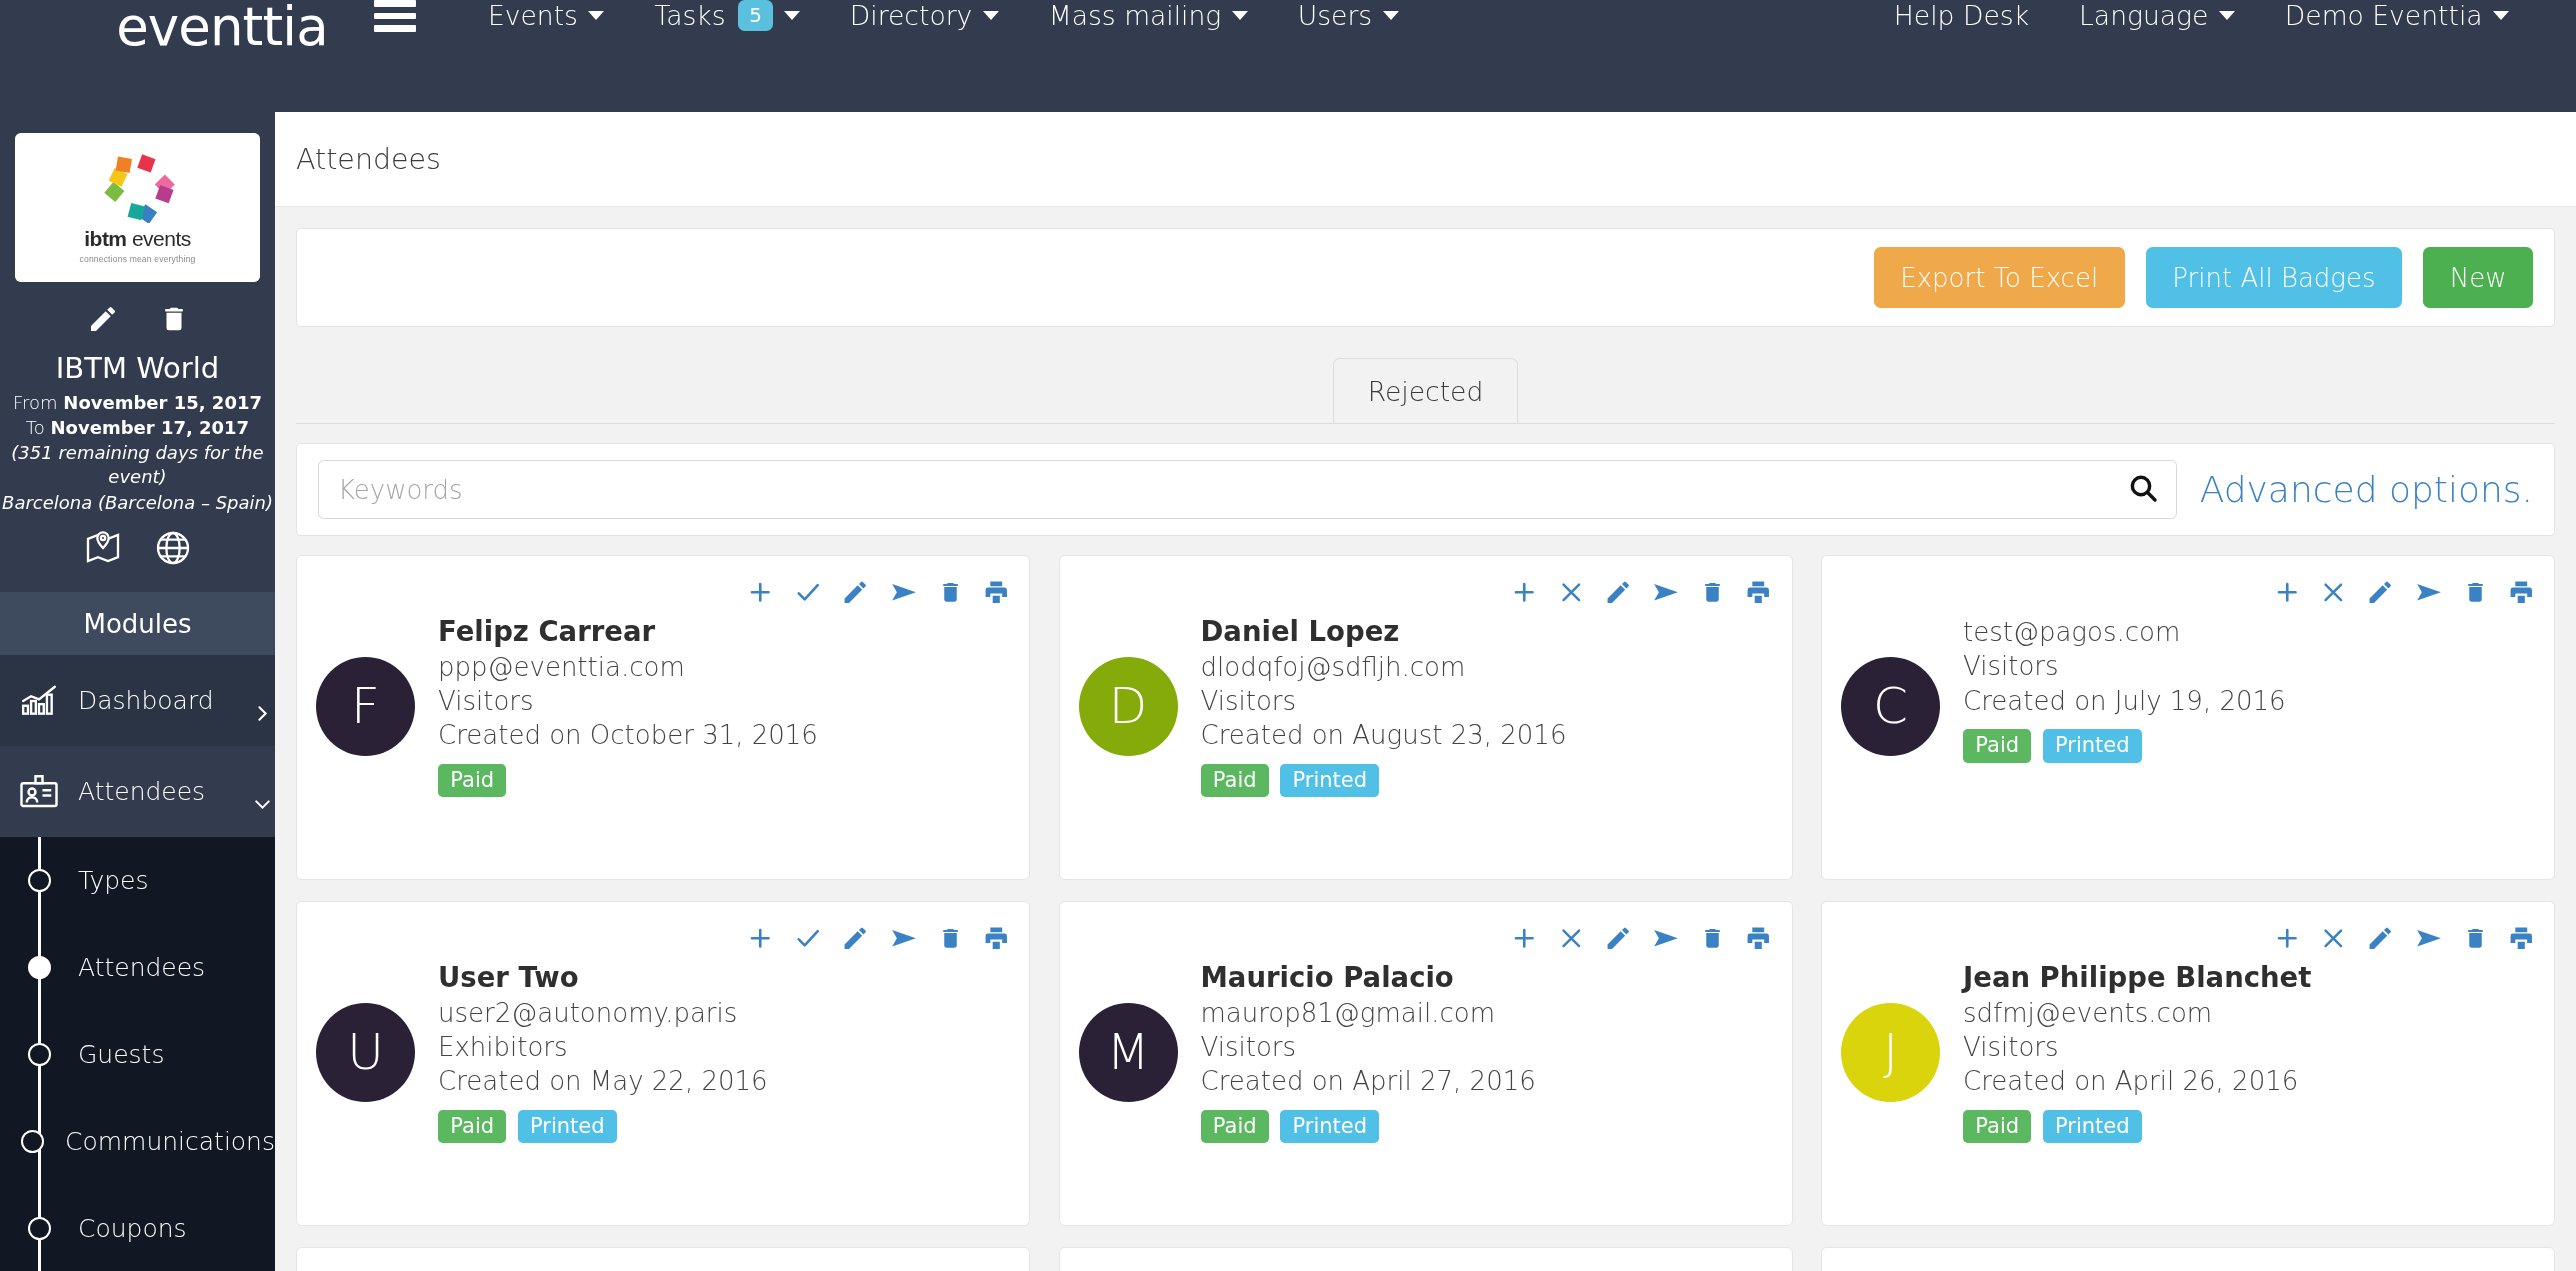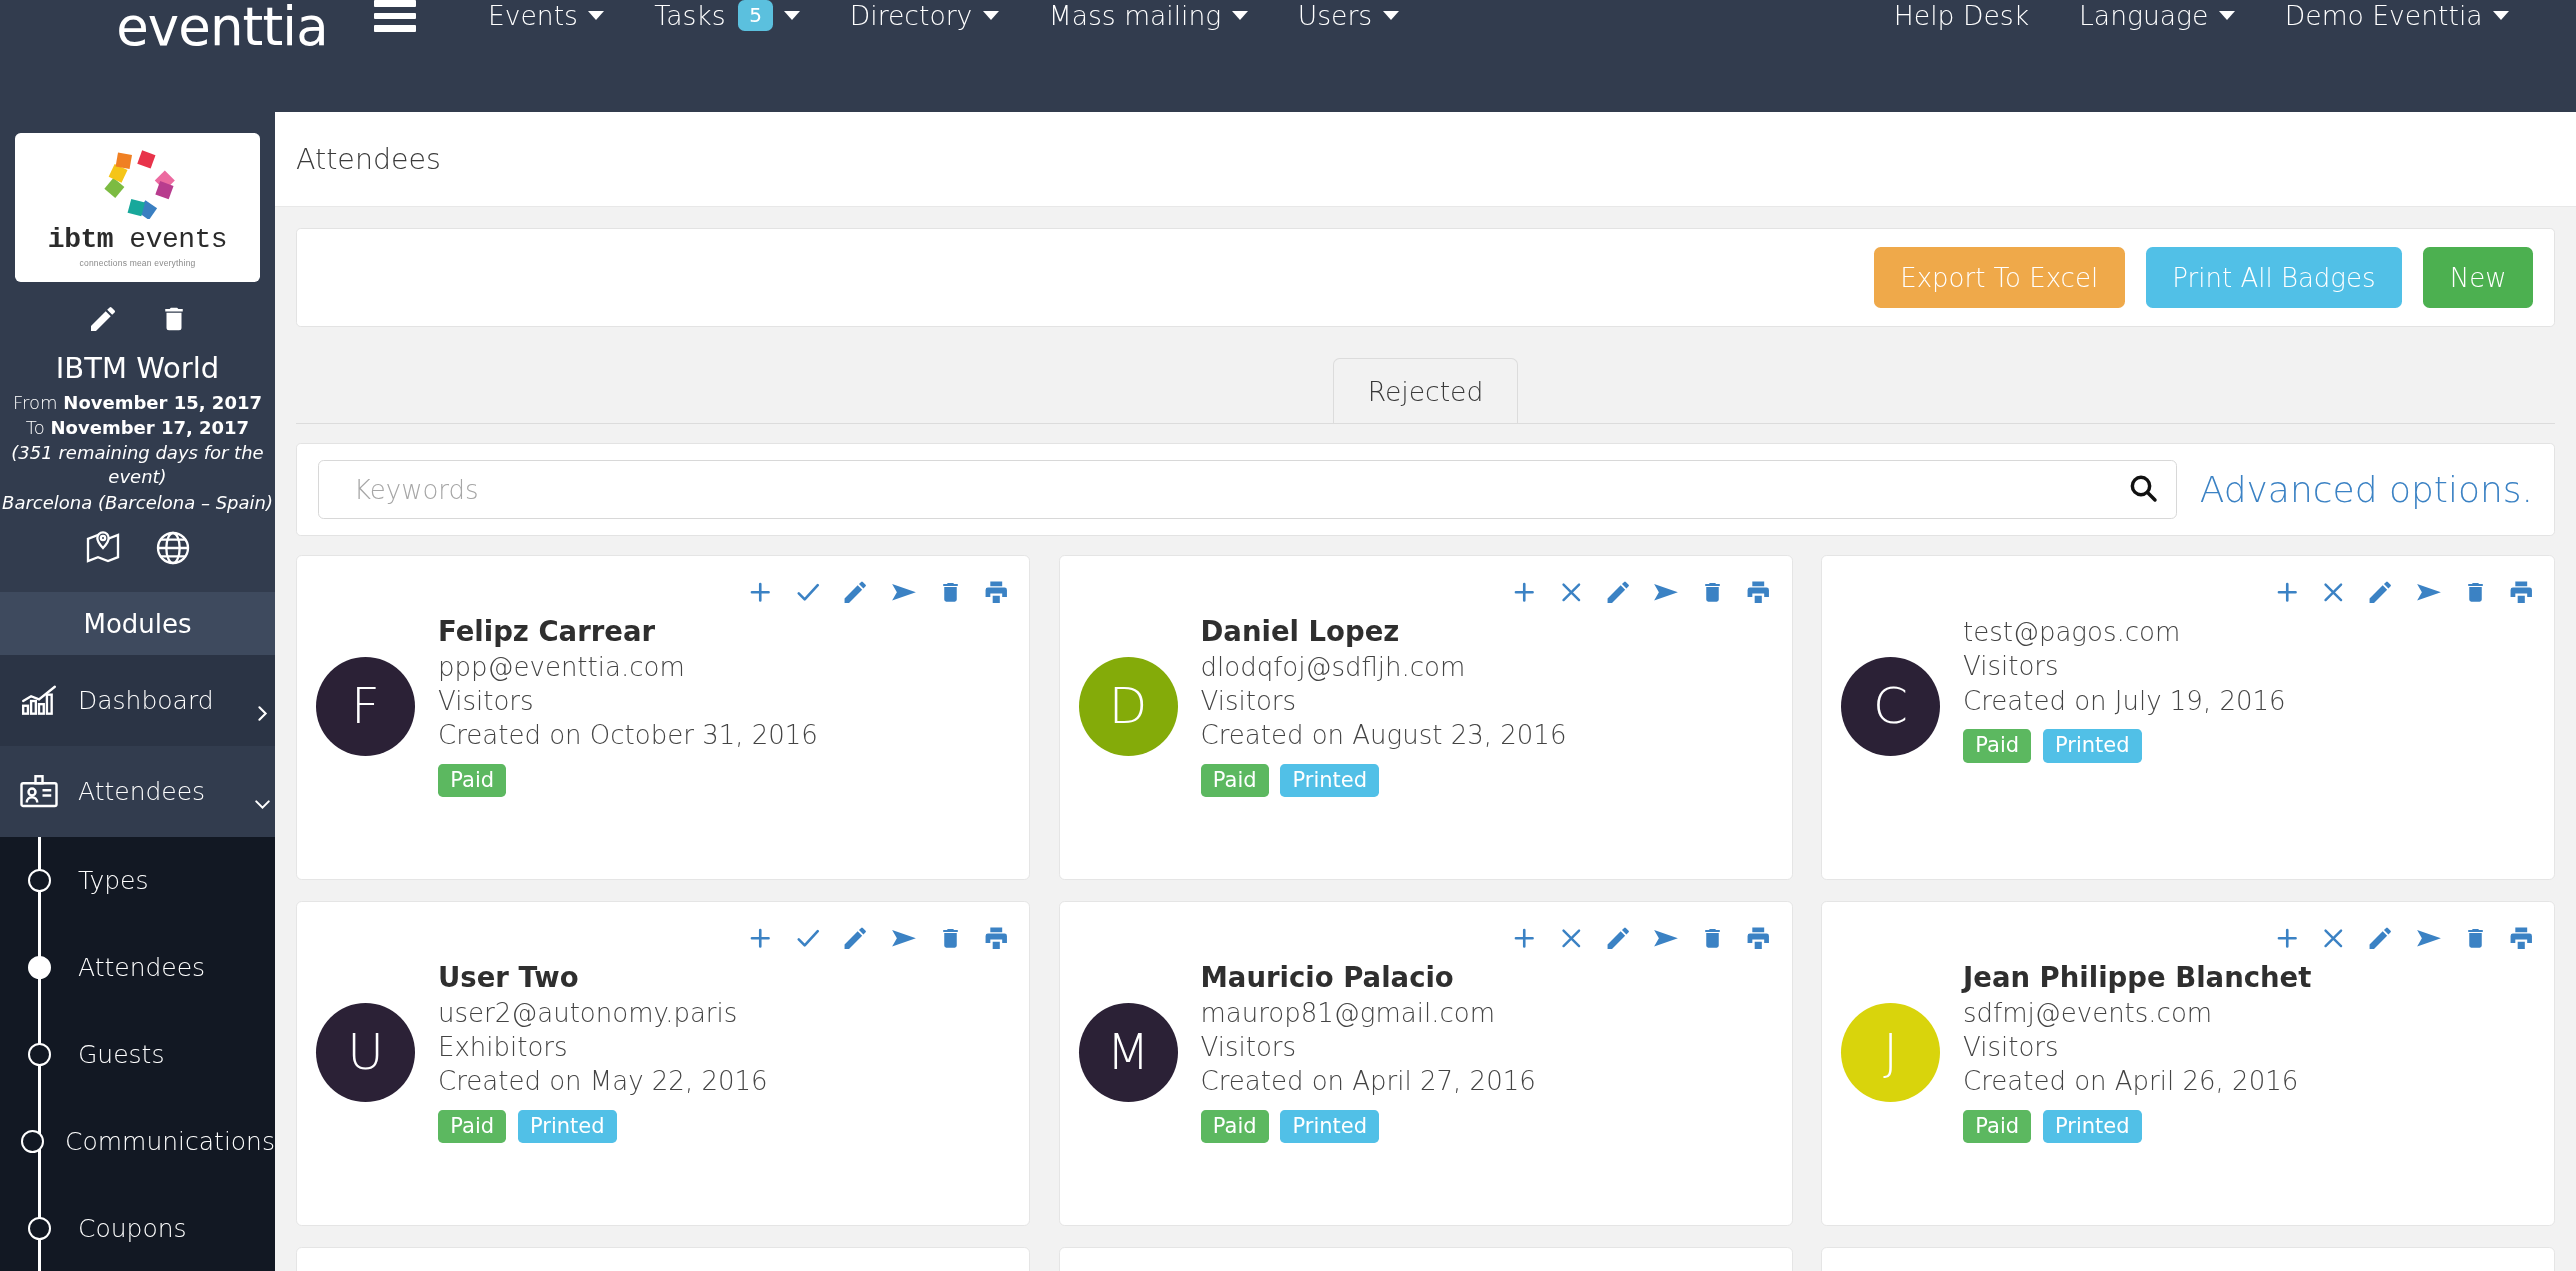--- a/index.html
+++ b/index.html
@@ -84,22 +84,22 @@
   .event-logo-card {
     margin: 21px 15px 0;
     background: #ffffff;
     border-radius: 5.7px;
     height: 149px;
     display: flex; align-items: center; justify-content: center;
     flex-direction: column;
   }
   .logo-ring { width: 84px; height: 72px; position: relative; }
   .ibtm-text {
-    font-family: Liberation Mono, monospace;
-    font-size: 28px; color: #2b2b2b; font-weight: 700;
+    font-family: Liberation Sans, sans-serif;
+    font-size: 21px; color: #2b2b2b; font-weight: 700;
     margin-top: 4.7px; letter-spacing: -0.5px;
   }
   .ibtm-text .light { font-weight: 400; }
   .ibtm-sub { font-size: 8.5px; color: #8a8a8a; margin-top: 2.8px; letter-spacing: 0.2px;}
 
   .event-actions {
     display: flex; justify-content: center; gap: 40px;
     margin-top: 21px;
   }
   .event-actions svg { cursor: pointer; }
@@ -280,21 +280,20 @@
     padding: 0 17px 0 19px;
   }
   .search-box input {
     flex: 1;
     border: none; outline: none;
     font-size: 26px;
     color: #be185d;
     font-family: "DejaVu Sans", sans-serif;
     font-weight: 300;
     background: transparent;
-    margin-left: 16px;
   }
   .search-box input::placeholder { color: #a6a6a6; }
   .advanced-link {
     color: #3b82c4;
     font-size: 36px;
     margin-left: 23px;
     cursor: pointer;
     white-space: nowrap;
     font-family: "DejaVu Sans", sans-serif;
     font-weight: 300;

